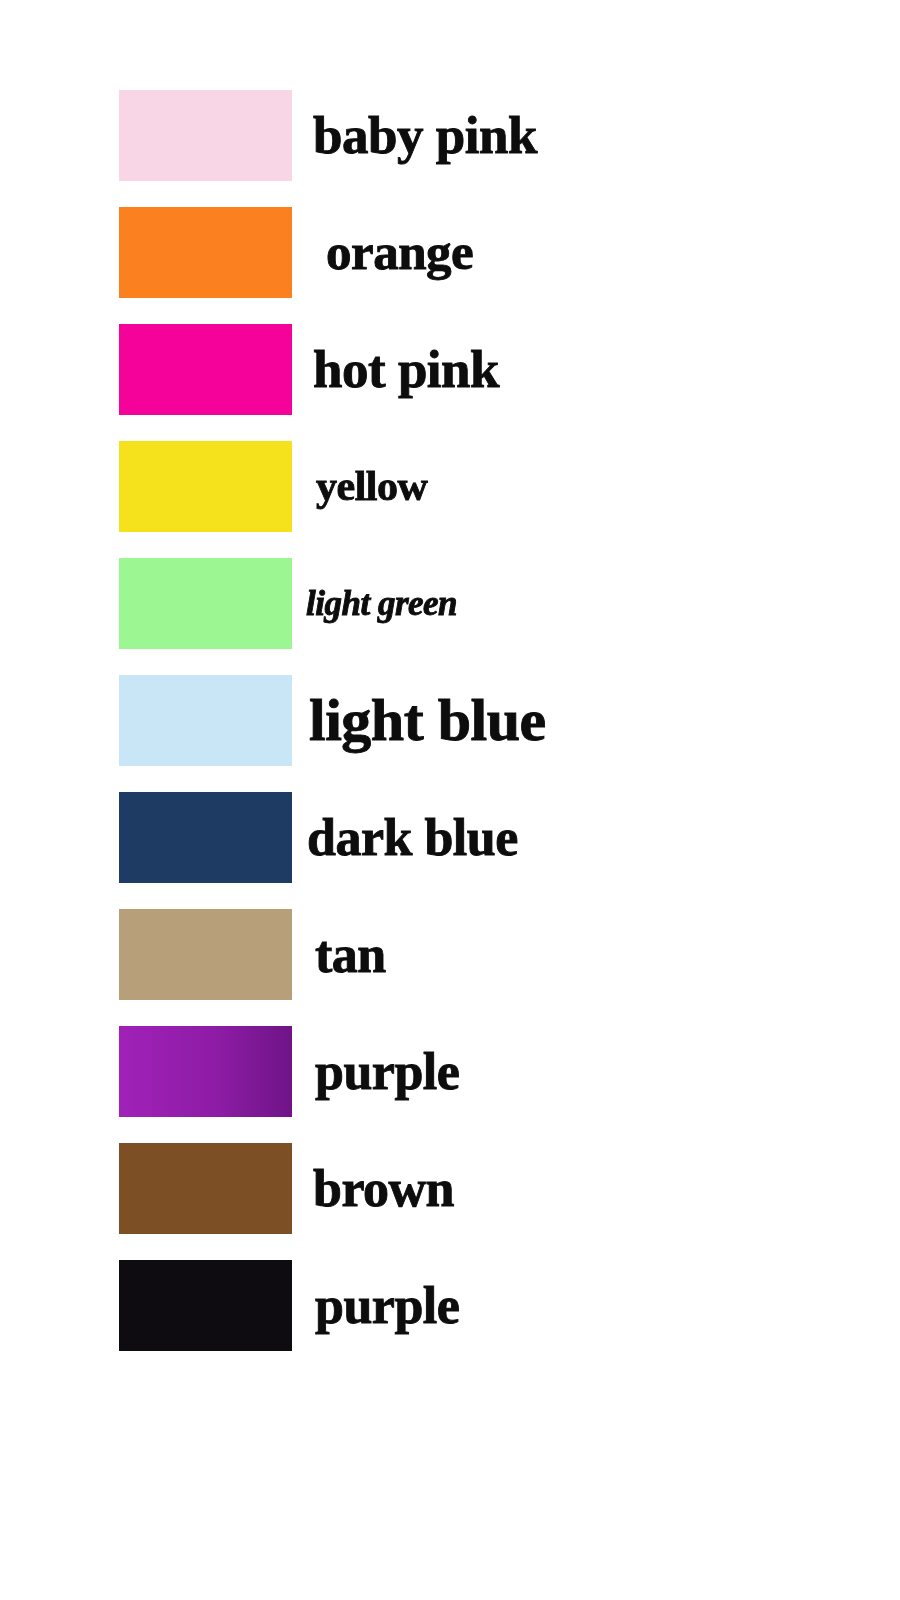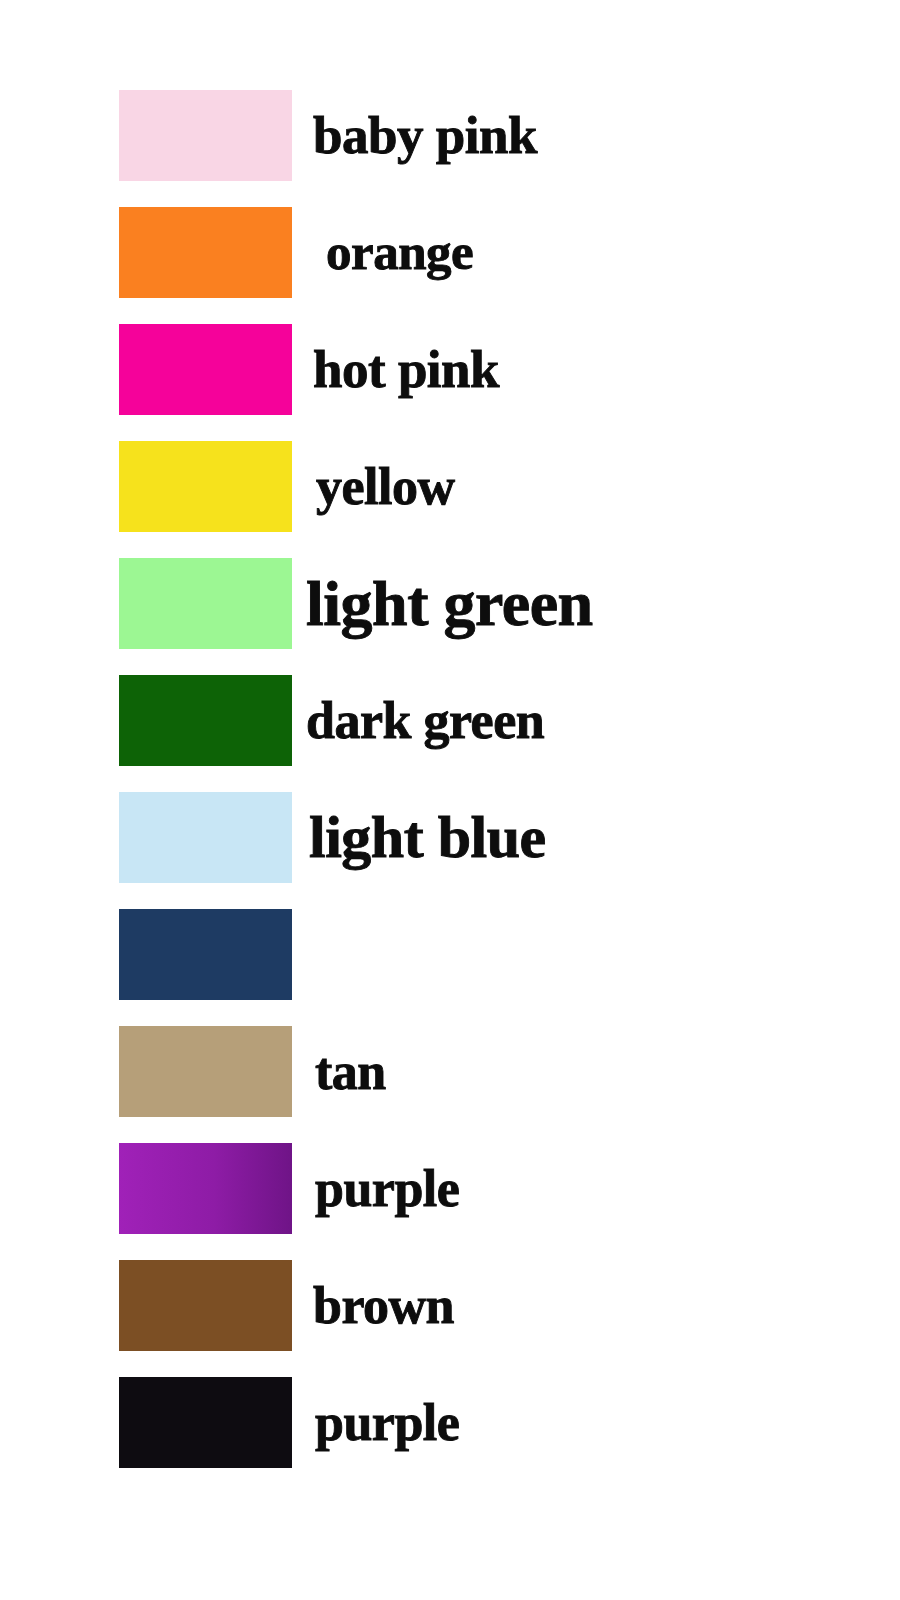--- a/index.html
+++ b/index.html
@@ -50,22 +50,22 @@
     font-size: 52px;
     letter-spacing: -0.5px;
     
     -webkit-text-stroke: 0.9px #0d0d0d;
   }
 
   
   .row-baby-pink   .swatch-label { left: 313px; font-size: 53px; }
   .row-hot-pink    .swatch-label { left: 313px; font-size: 53px; }
   .row-orange      .swatch-label { left: 326px; font-size: 51px; }
-  .row-yellow      .swatch-label { left: 316px; font-size: 52px; }
-  .row-light-green .swatch-label { left: 306px; font-size: 64px; }
+  .row-yellow      .swatch-label { left: 316px; font-size: 42px; }
+  .row-light-green .swatch-label { left: 306px; font-size: 35px; font-style: italic; }
   .row-dark-green  .swatch-label { left: 306px; font-size: 52px; }
   .row-light-blue  .swatch-label { left: 309px; font-size: 60px; }
   .row-dark-blue   .swatch-label { left: 307px; font-size: 52px; }
   .row-purple      .swatch-label { left: 315px; font-size: 52px; }
   .row-tan         .swatch-label { left: 315px; font-size: 52px; }
   .row-brown       .swatch-label { left: 313px; font-size: 52px; }
   .row-black       .swatch-label { left: 315px; font-size: 52px; }
 </style>
 </head>
 <body>
@@ -92,32 +92,29 @@
     <div class="swatch-row row-yellow">
       <div class="swatch-chip" style="background: rgb(246, 226, 28);"></div>
       <div class="swatch-label">yellow</div>
     </div>
 
     <div class="swatch-row row-light-green">
       <div class="swatch-chip" style="background: rgb(156, 247, 147);"></div>
       <div class="swatch-label">light green</div>
     </div>
 
-    <div class="swatch-row row-dark-green">
-      <div class="swatch-chip" style="background: rgb(13, 99, 6);"></div>
-      <div class="swatch-label">dark green</div>
-    </div>
 
     <div class="swatch-row row-light-blue">
       <div class="swatch-chip" style="background: rgb(200, 230, 245);"></div>
       <div class="swatch-label">light blue</div>
     </div>
 
     <div class="swatch-row row-dark-blue">
       <div class="swatch-chip" style="background: rgb(30, 59, 99);"></div>
+      <div class="swatch-label">dark blue</div>
     </div>
 
     <div class="swatch-row row-tan">
       <div class="swatch-chip" style="background: rgb(182, 159, 121);"></div>
       <div class="swatch-label">tan</div>
     </div>
 
     <div class="swatch-row row-purple">
       <div class="swatch-chip" style="background: linear-gradient(90deg, rgb(160, 33, 184) 0%, rgb(142, 28, 166) 55%, rgb(111, 20, 135) 100%);"></div>
       <div class="swatch-label">purple</div>

